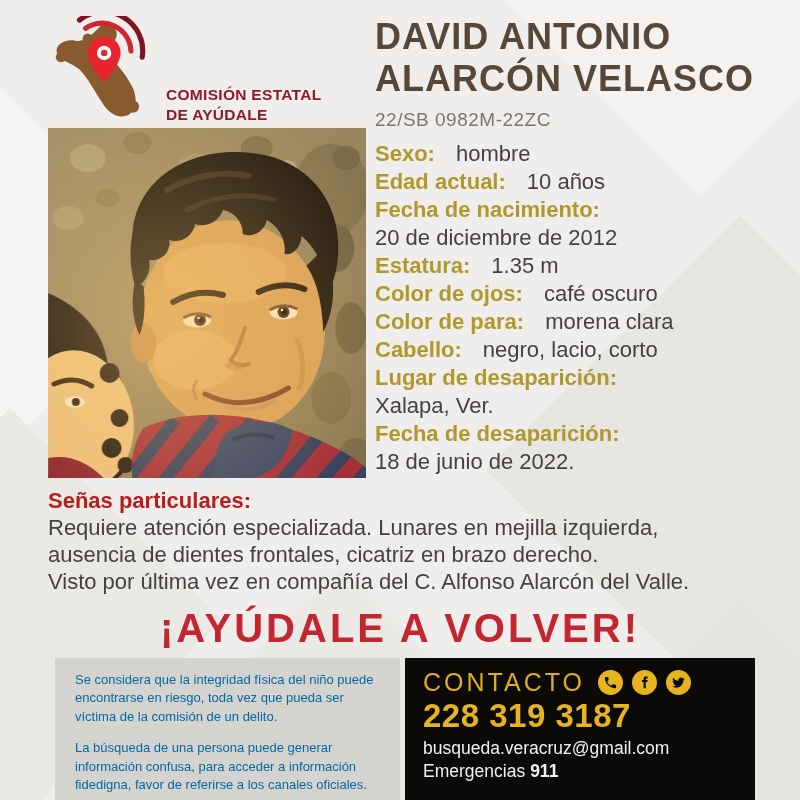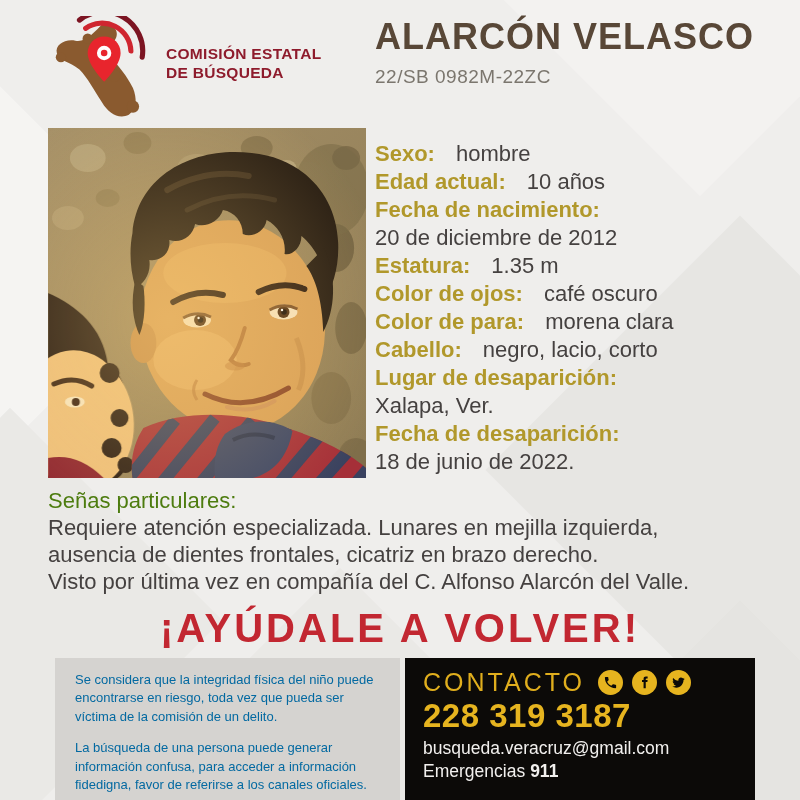--- a/index.html
+++ b/index.html
@@ -13,41 +13,41 @@
   .d1 { width:360px; height:360px; left:560px; top:290px; background:#e7e6e3; }
   .d2 { width:320px; height:320px; left:540px; top:-190px; background:#f3f2f0; }
   .d3 { width:260px; height:260px; left:-130px; top:140px; background:#f5f4f2; }
   .d4 { width:300px; height:300px; left:-140px; top:470px; background:#eae9e6; }
   .d5 { width:300px; height:300px; left:190px; top:630px; background:#eae9e6; }
   .d6 { width:240px; height:240px; left:620px; top:650px; background:#e5e4e1; }
 
   .layer { position:absolute; z-index:1; }
 
   
-  .logo-block { left:40px; top:16px; display:flex; align-items:center; }
+  .logo-block { left:40px; top:16px; display:flex; align-items:flex-end; }
   .logo-svg { width:118px; height:108px; }
   .org-name { margin-left:8px; margin-top:-14px; color:#8e1b2c; font-weight:800; font-size:15.5px; line-height:1.25; letter-spacing:.3px; }
 
   .title-block { left:375px; top:16px; width:410px; }
   .person-name { color:#584737; font-weight:700; font-size:36px; line-height:1.18; letter-spacing:1px; }
   .case-number { margin-top:8px; color:#7b766e; font-size:19px; letter-spacing:.5px; }
 
   
   .photo { left:48px; top:128px; width:318px; height:350px; overflow:hidden; }
   .photo svg { display:block; width:100%; height:100%; }
 
   
   .details { left:375px; top:140px; width:410px; font-size:22px; line-height:28px; }
   .d-label { color:#b1982b; font-weight:700; }
   .d-value { color:#454140; margin-left:21px; }
   .d-label:empty + .d-value { margin-left:0; }
 
   
   .particulars { left:48px; top:487px; width:715px; font-size:22px; line-height:27px; }
-  .p-heading { color:#4d7c0f; font-weight:400; }
+  .p-heading { color:#b91c1c; font-weight:700; }
   .p-body { color:#454140; white-space:nowrap; }
 
   
   .banner { left:0; top:606px; width:800px; text-align:center; color:#c22731; font-weight:800; font-size:40px; letter-spacing:3px; }
 
   
   .legal-box { left:55px; top:658px; width:345px; height:144px; background:#d5d3d0; padding:13px 20px; color:#0369a1; font-size:13px; line-height:1.42; }
   .legal-box p + p { margin-top:13px; }
 
   
@@ -87,26 +87,27 @@
 
       <path d="M42 12 A 28 28 0 0 1 86 34" fill="none" stroke="#cf2630" stroke-width="5" stroke-linecap="round"></path>
       <path d="M36 4 A 38 38 0 0 1 97 40" fill="none" stroke="#7c1422" stroke-width="5" stroke-linecap="round"></path>
 
       <path fill="#e8252d" d="M60 20c-9 0-16 7-16 16 0 12 16 28 16 28s16-16 16-28c0-9-7-16-16-16z"></path>
       <circle fill="#ffffff" cx="60" cy="36" r="7"></circle>
       <circle fill="#e8252d" cx="60" cy="36" r="3.2"></circle>
     </svg>
     <div class="org-name">
       <div>COMISIÓN ESTATAL</div>
-      <div>DE BÚSQUEDA</div>
+      <div>DE AYÚDALE</div>
     </div>
   </div>
 
   <div class="layer title-block">
     <div class="person-name">
+      <div>DAVID ANTONIO</div>
       <div>ALARCÓN VELASCO</div>
     </div>
     <div class="case-number">22/SB 0982M-22ZC</div>
   </div>
 
   <div class="layer photo">
     <svg viewBox="0 0 320 350" preserveAspectRatio="none">
       <defs>
         <linearGradient id="wall" x1="0" y1="0" x2="1" y2="1">
           <stop offset="0" stop-color="#a59068"></stop>

